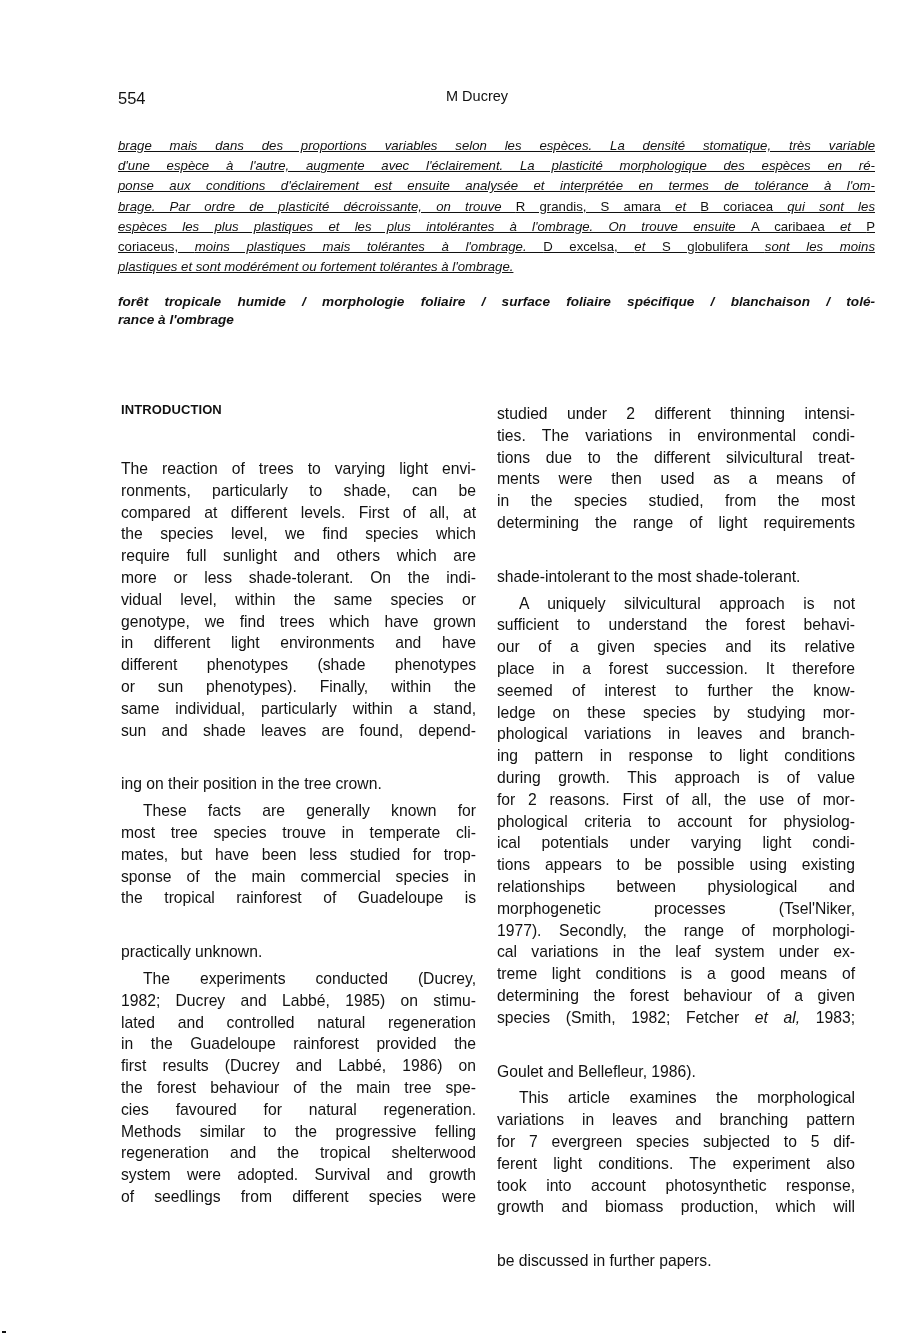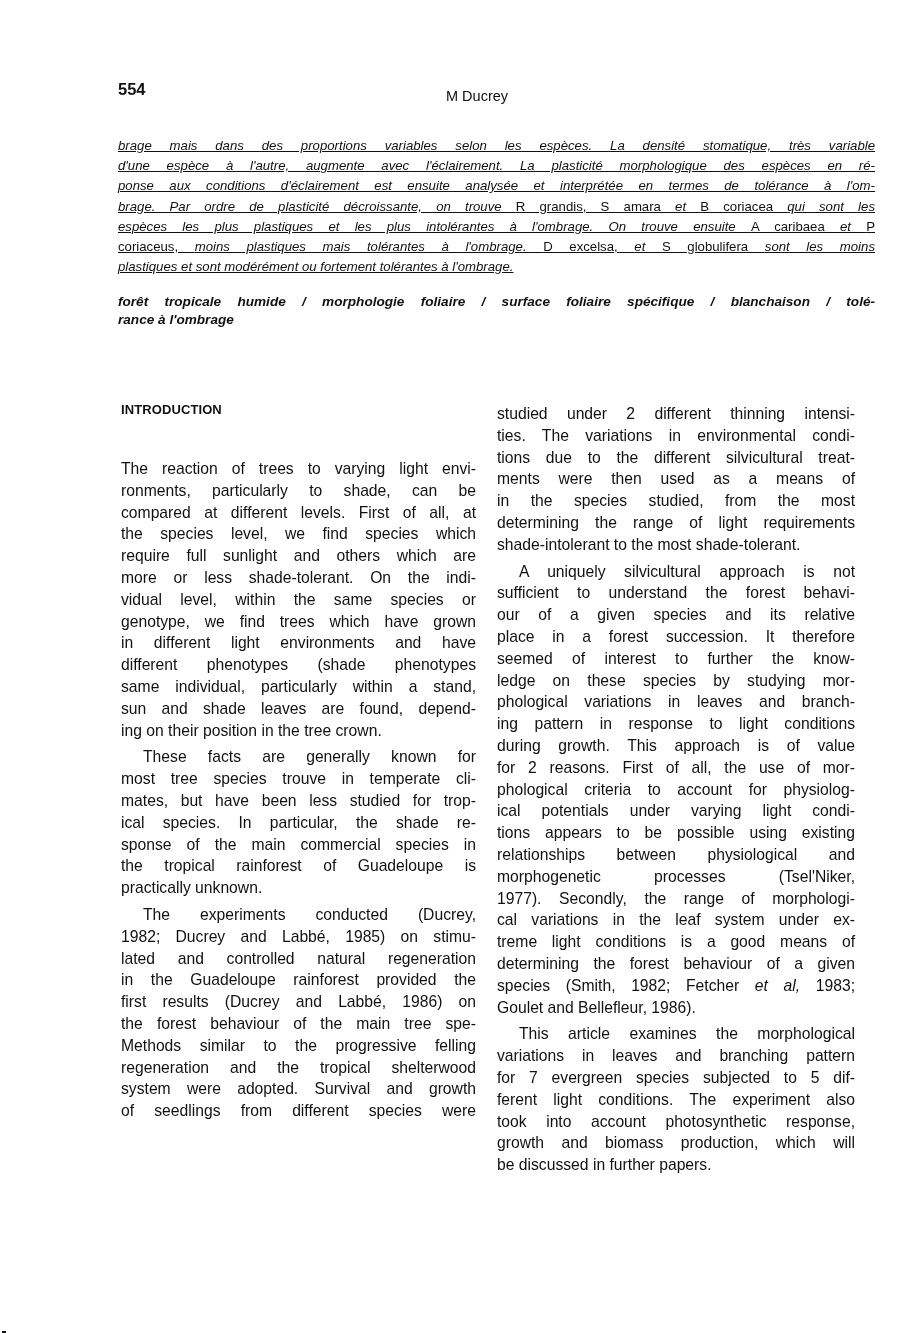--- a/index.html
+++ b/index.html
@@ -1,20 +1,20 @@
 <!DOCTYPE html>
 <html><head>
   <meta charset="utf-8">
   <style>
     html, body { margin: 0; padding: 0; background: #ffffff; }
     body {
       width: 903px; height: 1333px; position: relative; overflow: hidden;
       font-family: "Liberation Sans", sans-serif; color: #111111;
     }
-    .page-number { position: absolute; left: 118px; top: 80px; font-size: 16.5px; font-weight: bold; }
+    .page-number { position: absolute; left: 118px; top: 89px; font-size: 16.5px; }
     .running-head { position: absolute; left: 446px; top: 88px; font-size: 14.5px; }
 
     .abstract {
       position: absolute; left: 118px; top: 136px; width: 757px;
       font-size: 13.2px; line-height: 20.2px; font-style: italic; text-decoration: underline;
     }
     .abstract .ln { display: block; text-align: justify; text-align-last: justify; white-space: nowrap; height: 20.2px; }
     .abstract .ln.last { text-align-last: left; }
     .abstract .up { font-style: normal; }
 
@@ -28,21 +28,21 @@
     .section-title {
       position: absolute; left: 121px; top: 402px;
       font-size: 13px; font-weight: bold; letter-spacing: 0.1px;
     }
     .col {
       position: absolute; font-size: 15.7px; line-height: 21.8px;
     }
     .col-left { left: 121px; top: 458px; width: 355px; }
     .col-right { left: 497px; top: 403px; width: 358px; }
     .col .ln { display: block; height: 21.8px; white-space: nowrap; text-align: justify; text-align-last: justify; }
-    .col .ln.last { text-align-last: left; }
+    .col .ln.last { text-align-last: left; margin-top: 32px; }
     .col .ln.indent { padding-left: 22px; }
     .col .gap { display: block; height: 5px; }
     .col em { font-style: italic; }
 
     .crop-mark { position: absolute; left: 2px; top: 1331px; width: 4px; height: 2px; background: #111; }
   </style>
 </head>
 <body>
 
 <div class="page-number">554</div>
@@ -69,38 +69,39 @@
     <span class="ln">The reaction of trees to varying light envi-</span>
     <span class="ln">ronments, particularly to shade, can be</span>
     <span class="ln">compared at different levels. First of all, at</span>
     <span class="ln">the species level, we find species which</span>
     <span class="ln">require full sunlight and others which are</span>
     <span class="ln">more or less shade-tolerant. On the indi-</span>
     <span class="ln">vidual level, within the same species or</span>
     <span class="ln">genotype, we find trees which have grown</span>
     <span class="ln">in different light environments and have</span>
     <span class="ln">different phenotypes (shade phenotypes</span>
+    <span class="ln">or sun phenotypes). Finally, within the</span>
     <span class="ln">same individual, particularly within a stand,</span>
     <span class="ln">sun and shade leaves are found, depend-</span>
     <span class="ln last">ing on their position in the tree crown.</span>
     <span class="gap"></span>
     <span class="ln indent">These facts are generally known for</span>
     <span class="ln">most tree species trouve in temperate cli-</span>
     <span class="ln">mates, but have been less studied for trop-</span>
-    <span class="ln">ical species. In particular, the shade re-</span>
     <span class="ln">sponse of the main commercial species in</span>
     <span class="ln">the tropical rainforest of Guadeloupe is</span>
     <span class="ln last">practically unknown.</span>
     <span class="gap"></span>
     <span class="ln indent">The experiments conducted (Ducrey,</span>
     <span class="ln">1982; Ducrey and Labbé, 1985) on stimu-</span>
     <span class="ln">lated and controlled natural regeneration</span>
     <span class="ln">in the Guadeloupe rainforest provided the</span>
     <span class="ln">first results (Ducrey and Labbé, 1986) on</span>
     <span class="ln">the forest behaviour of the main tree spe-</span>
+    <span class="ln">cies favoured for natural regeneration.</span>
     <span class="ln">Methods similar to the progressive felling</span>
     <span class="ln">regeneration and the tropical shelterwood</span>
     <span class="ln">system were adopted. Survival and growth</span>
     <span class="ln">of seedlings from different species were</span>
   </div>
 <div class="col col-right" id="right-col">
     <span class="ln">studied under 2 different thinning intensi-</span>
     <span class="ln">ties. The variations in environmental condi-</span>
     <span class="ln">tions due to the different silvicultural treat-</span>
     <span class="ln">ments were then used as a means of</span>

